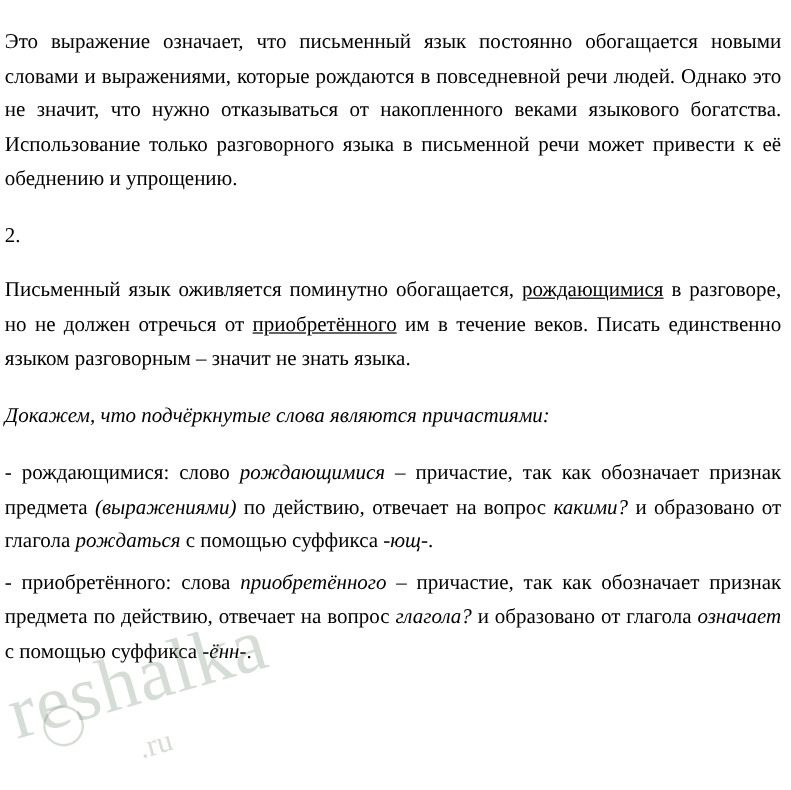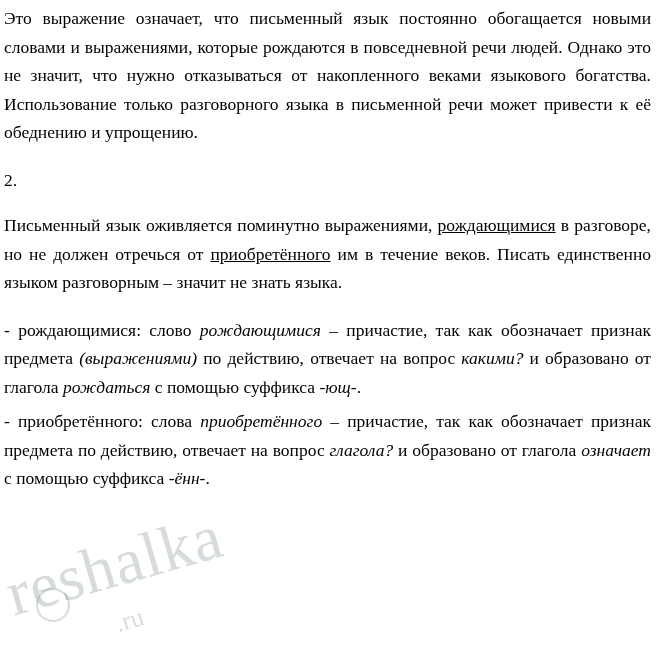--- a/index.html
+++ b/index.html
@@ -13,21 +13,21 @@
     font-family: "Liberation Serif", serif;
     color: #000000;
     overflow: hidden;
     position: relative;
   }
   .page {
     position: relative;
     width: 659px;
     height: 658px;
     box-sizing: border-box;
-    padding: 4px 8px 0 4px;
+    padding: 20px 8px 0 4px;
   }
   p {
     margin: 0;
     font-size: 17.5px;
     line-height: 28.5px;
     text-align: justify;
     text-justify: inter-word;
   }
   .para {
     margin-bottom: 19px;
@@ -98,22 +98,23 @@
 </style>
 </head>
 <body>
 
 <div class="page">
 
   <p class="para">Это выражение означает, что письменный язык постоянно обогащается новыми словами и выражениями, которые рождаются в повседневной речи людей. Однако это не значит, что нужно отказываться от накопленного веками языкового богатства. Использование только разговорного языка в письменной речи может привести к её обеднению и упрощению.</p>
 
   <p class="num">2.</p>
 
-  <p class="para"><span>Письменный язык оживляется поминутно выражениями, </span><span class="u">рождающимися</span><span> в разговоре, но не должен отречься от </span><span class="u">приобретённого</span><span> им в течение веков. Писать единственно языком разговорным – значит не знать языка.</span></p>
+  <p class="para"><span>Письменный язык оживляется поминутно обогащается, </span><span class="u">рождающимися</span><span> в разговоре, но не должен отречься от </span><span class="u">приобретённого</span><span> им в течение веков. Писать единственно языком разговорным – значит не знать языка.</span></p>
 
+  <p class="heading-italic">Докажем, что подчёркнутые слова являются причастиями:</p>
 
   <p class="para bullet-para"><span>- рождающимися: слово </span><span class="i">рождающимися</span><span> – причастие, так как обозначает признак предмета </span><span class="i">(выражениями)</span><span> по действию, отвечает на вопрос </span><span class="i">какими?</span><span> и образовано от глагола </span><span class="i">рождаться</span><span> с помощью суффикса </span><span class="i">-ющ-</span><span>.</span></p>
 
   <p class="para"><span>- приобретённого: слова </span><span class="i">приобретённого</span><span> – причастие, так как обозначает признак предмета по действию, отвечает на вопрос </span><span class="i">глагола?</span><span> и образовано от глагола </span><span class="i">означает</span><span> с помощью суффикса </span><span class="i">-ённ-</span><span>.</span></p>
 
   <div class="watermark">
     <div class="watermark-text">reshalka</div>
     <div class="wm-circle"></div>
     <div class="watermark-sub">.ru</div>
   </div>

